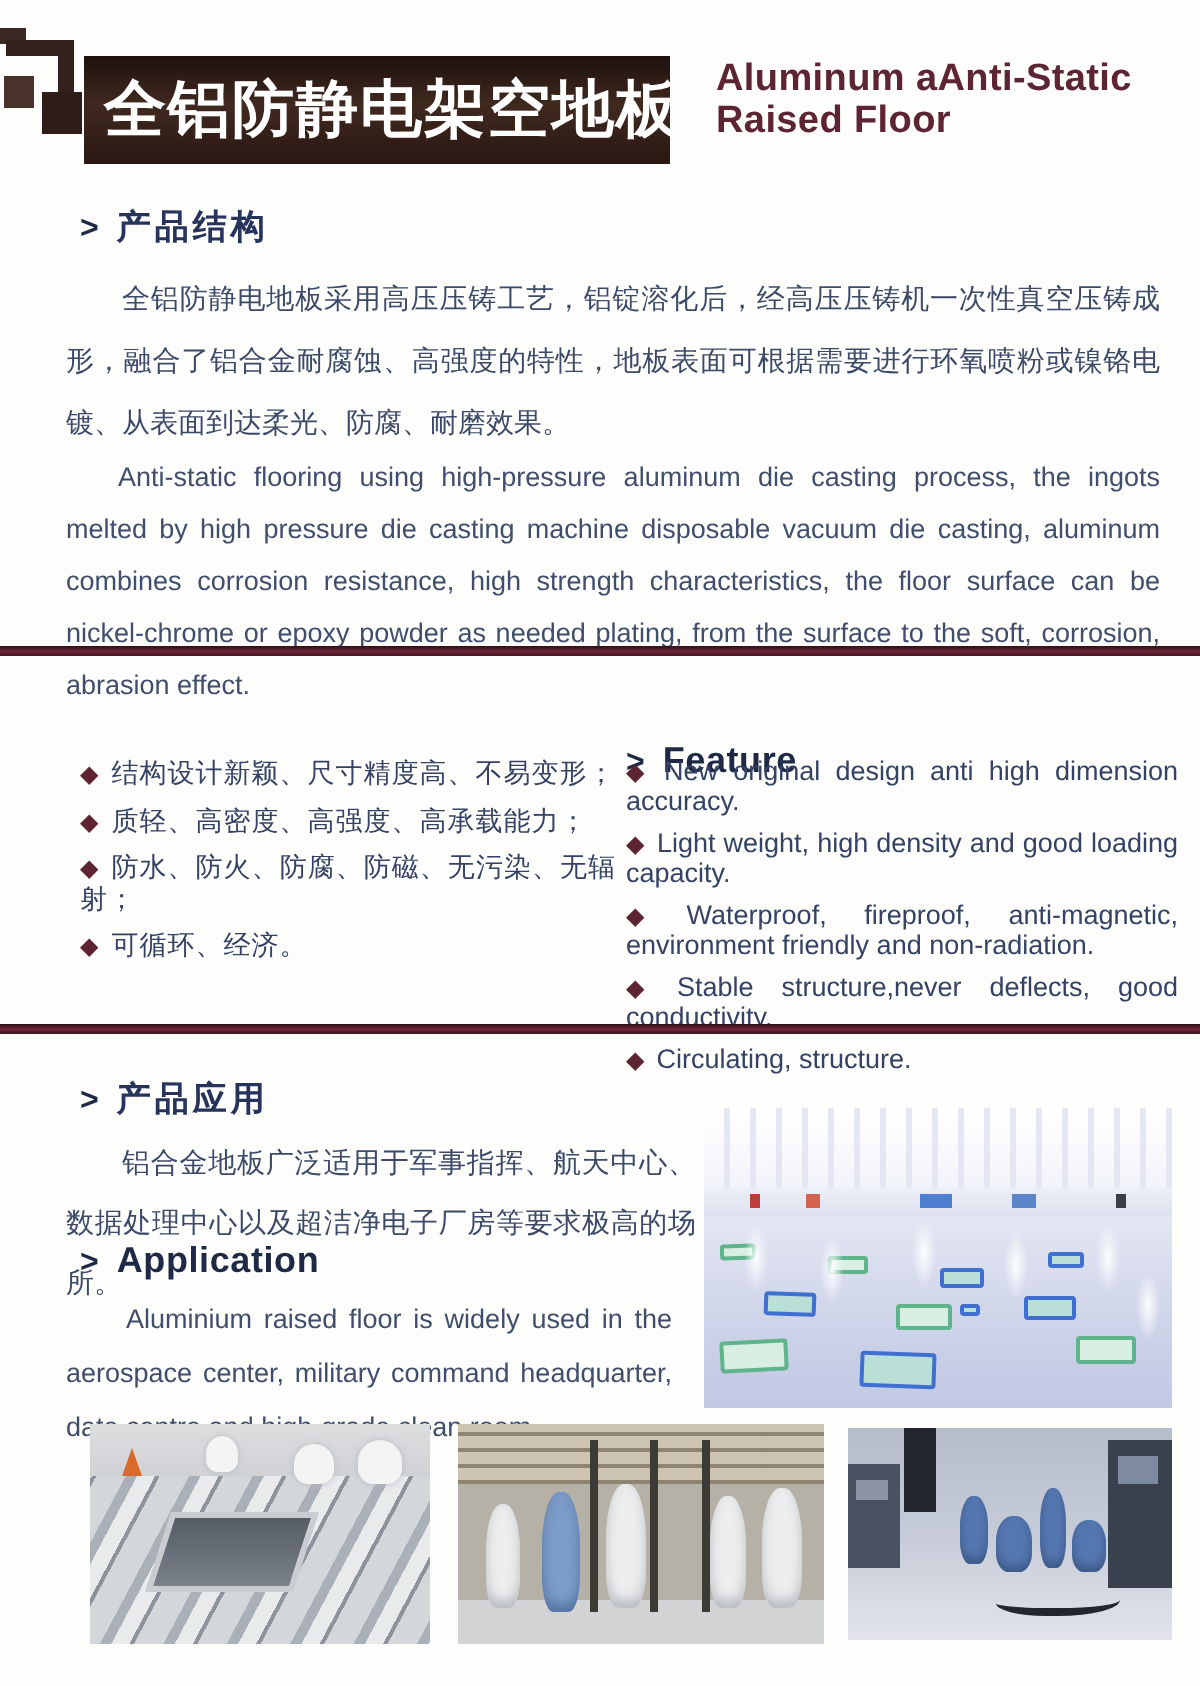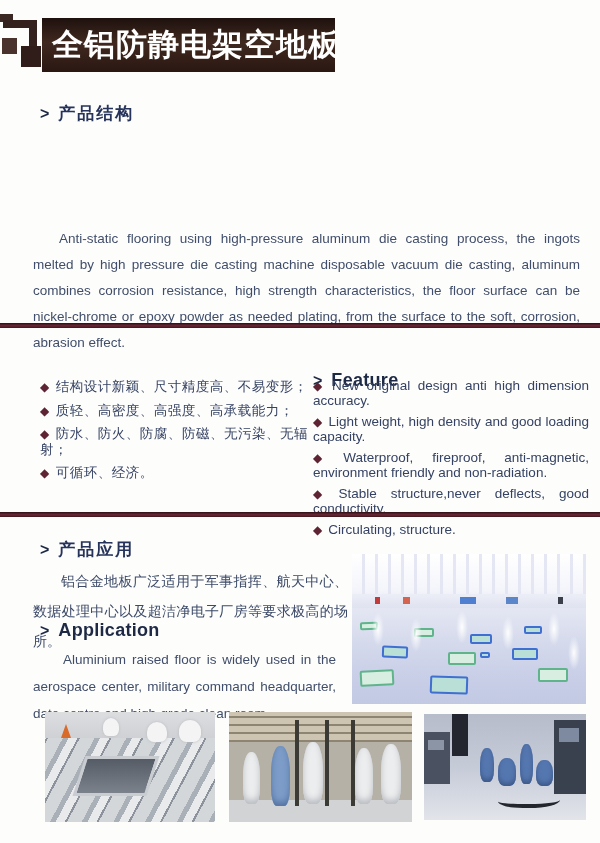--- a/index.html
+++ b/index.html
@@ -12,21 +12,21 @@
 
   
   .logo-piece { position:absolute; background:#3b2823; }
   .lp1 { left:0;  top:14px; width:13px; height:8px; }
   .lp2 { left:3px; top:20px; width:34px; height:8px;  background:#34211d; }
   .lp3 { left:29px; top:20px; width:8px; height:27px; background:#34211d; }
   .lp4 { left:2px;  top:38px; width:15px; height:16px; background:#4a332c; }
   .lp5 { left:21px; top:46px; width:20px; height:21px; background:#301d19; }
 
   .banner {
-    position:absolute; left:42px; top:18px; width:293px; height:54px;
+    position:absolute; left:42px; top:28px; width:293px; height:54px;
     background:linear-gradient(180deg,#1e110e 0%,#40291f 45%,#2a1712 100%);
     color:#ffffff; display:flex; align-items:center; padding-left:10px;
     font-size:31px; font-weight:bold; letter-spacing:1px; white-space:nowrap;
   }
   .title-en {
     position:absolute; left:358px; top:29px;
     color:#5d2434; font-size:19px; font-weight:bold; line-height:21px;
     letter-spacing:0.2px;
   }
 
@@ -141,24 +141,29 @@
     <i class="logo-piece lp2"></i>
     <i class="logo-piece lp3"></i>
     <i class="logo-piece lp4"></i>
     <i class="logo-piece lp5"></i>
   </div>
 
   <div class="banner">
     <span>全铝防静电架空地板</span>
   </div>
 
+  <div class="title-en">
+    <div>Aluminum aAnti-Static</div>
+    <div>Raised Floor</div>
+  </div>
 
   <div class="hd hd-cn" style="left:40px; top:102px;">
     <span class="arr">&gt;</span><span class="txt">产品结构</span>
   </div>
+  <p class="para para-cn1">全铝防静电地板采用高压压铸工艺，铝锭溶化后，经高压压铸机一次性真空压铸成形，融合了铝合金耐腐蚀、高强度的特性，地板表面可根据需要进行环氧喷粉或镍铬电镀、从表面到达柔光、防腐、耐磨效果。</p>
 
   <p class="para para-en1">Anti-static flooring using high-pressure aluminum die casting process, the ingots melted by high pressure die casting machine disposable vacuum die casting, aluminum combines corrosion resistance, high strength characteristics, the floor surface can be nickel-chrome or epoxy powder as needed plating, from the surface to the soft, corrosion, abrasion effect.</p>
 
   <div class="divider dv1"></div>
 
   <div class="hd hd-en" style="left:313px; top:370px;">
     <span class="arr">&gt;</span><span class="txt">Feature</span>
   </div>
 
   <div class="blist blist-cn">

